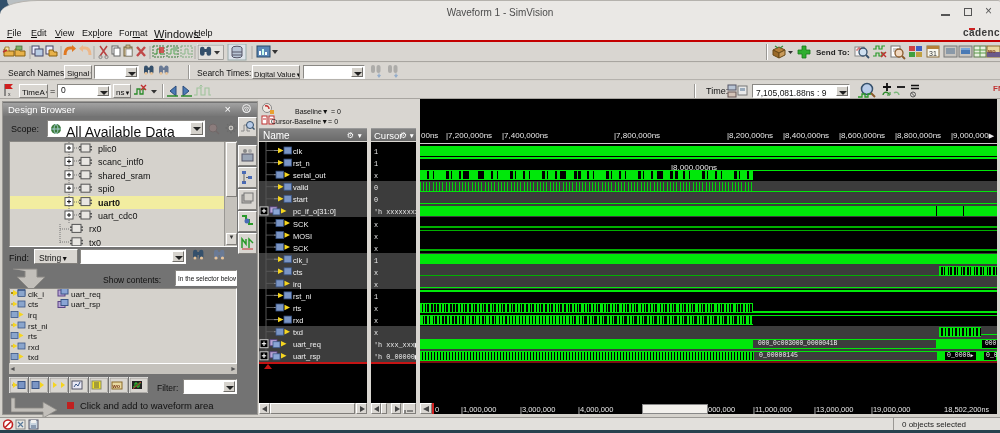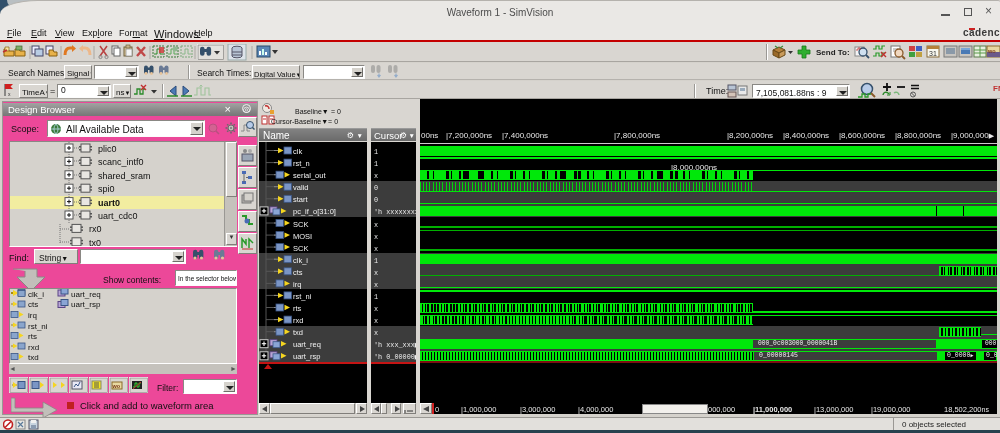--- a/index.html
+++ b/index.html
@@ -292,34 +292,34 @@
   <path d="M28 13 a3 3 0 0 1 5 -2 l1 1" stroke="#2a8a2a" stroke-width="1.4" fill="none"></path>
     <path d="M35 10 v3 h-3" stroke="#2a8a2a" fill="none"></path>
   <path d="M44 13 a3 3 0 0 0 -5 -2" stroke="#7ab87a" stroke-width="1.4" fill="none"></path>
   <circle cx="58" cy="12.5" r="2.5" fill="none" stroke="#555"></circle>
     <line x1="56.5" y1="11" x2="59.5" y2="14" stroke="#555"></line>
   <text x="138" y="9" font-size="8" font-weight="bold" fill="#c03030" font-family="Liberation Sans">FM</text>
 </svg>
 
 <div class="abs" style="left:0;top:99px;width:1000px;height:318px;background:#d5d2cc;" id="main"></div>
 
-<div class="abs" style="left:2px;top:101px;width:256px;height:314px;background:#ec4899;border:1px solid #9a9894;">
+<div class="abs" style="left:2px;top:101px;width:256px;height:314px;background:#737373;border:1px solid #9a9894;">
 
   <div class="abs" style="left:0;top:1px;width:254px;height:13px;background:linear-gradient(#a2a2a2,#767676);color:#fff;font-size:9.5px;padding:1px 0 0 5px;">Design Browser
     <span style="position:absolute;right:26px;top:0px;font-size:11px;color:#fff;">×</span>
     <span style="position:absolute;right:6px;top:1px;width:9px;height:9px;border:1px solid #eee;border-radius:50%;font-size:8px;line-height:9px;text-align:center;">◎</span>
   </div>
 
   <div class="txt" style="left:8px;top:22px;font-size:9px;color:#111;">Scope:</div>
   <div class="abs sunken" style="left:44px;top:18px;width:158px;height:17px;">
     <svg class="abs" style="left:2px;top:2px;" width="12" height="12" viewBox="0 0 12 12">
         <circle cx="6" cy="6" r="5" fill="#3a7a3a"></circle>
         <path d="M1 6 h10 M6 1 a7 7 0 0 1 0 10 M6 1 a7 7 0 0 0 0 10" stroke="#bde" stroke-width="0.8" fill="none"></path>
       </svg>
-    <span class="txt" style="left:18px;top:3px;font-size:10px;color:#111;">All Available Data</span>
+    <span class="txt" style="left:18px;top:3px;font-size:14px;color:#111;">All Available Data</span>
     <div class="combo-arrow" style="width:13px;"></div>
   </div>
   <svg class="abs" style="left:204px;top:19px;" width="52" height="15" viewBox="0 0 52 15">
     <g opacity="0.4">
         <circle cx="6" cy="7" r="4" fill="#b08a8a" stroke="#705a5a"></circle>
         <path d="M9 10 l3 3" stroke="#705a5a" stroke-width="1.5"></path>
       </g>
     <g transform="translate(17,0)">
         <circle cx="7" cy="7" r="3" fill="#cac7c2" stroke="#6a6a6a" stroke-width="1.2"></circle>
         <g stroke="#6a6a6a" stroke-width="1.6">
@@ -805,21 +805,21 @@
   <div class="abs raised" style="left:0;top:0;width:12px;height:11px;background:#d9d6d1;">
       <div style="position:absolute;left:2px;top:2px;width:0;height:0;border-top:3.5px solid transparent;border-bottom:3.5px solid transparent;border-right:6px solid #444;"></div>
     </div>
   <div class="abs" style="left:12px;top:0;width:2px;height:11px;background:#d02020;"></div>
   <div class="txt" style="left:15px;top:1.5px;font-size:7.5px;color:#e8e8e8;">0</div>
   <div class="txt" style="left:41px;top:1.5px;font-size:7.5px;color:#e8e8e8;">|1,000,000</div>
   <div class="txt" style="left:100px;top:1.5px;font-size:7.5px;color:#e8e8e8;">|3,000,000</div>
   <div class="txt" style="left:158px;top:1.5px;font-size:7.5px;color:#e8e8e8;">|4,000,000</div>
   <div class="abs" style="left:222px;top:0.5px;width:66px;height:10px;background:#f2f0ec;border:1px solid #888;"></div>
   <div class="txt" style="left:288px;top:1.5px;font-size:7.5px;color:#e8e8e8;">000,000</div>
-  <div class="txt" style="left:333px;top:1.5px;font-size:7.5px;color:#e8e8e8;font-weight:bold;">|11,000,000</div>
+  <div class="txt" style="left:333px;top:1.5px;font-size:7.5px;color:#e8e8e8;">|11,000,000</div>
   <div class="txt" style="left:394px;top:1.5px;font-size:7.5px;color:#e8e8e8;">|13,000,000</div>
   <div class="txt" style="left:451px;top:1.5px;font-size:7.5px;color:#e8e8e8;">|19,000,000</div>
   <div class="txt" style="left:524px;top:1.5px;font-size:7.5px;color:#e8e8e8;">18,502,200<span style="font-size:7px;">ns</span></div>
 </div>
 
 <div class="abs" style="left:0;top:417px;width:1000px;height:13px;background:#e2e0dc;border-top:1px solid #9a9894;" id="status"></div>
 <svg class="abs" style="left:3px;top:419px;" width="40" height="11" viewBox="0 0 40 11">
   <circle cx="5" cy="5.5" r="4.5" fill="#fff" stroke="#c02020" stroke-width="1.6"></circle>
     <line x1="2" y1="8.5" x2="8" y2="2.5" stroke="#c02020" stroke-width="1.6"></line>
   <g transform="translate(13,0)">

